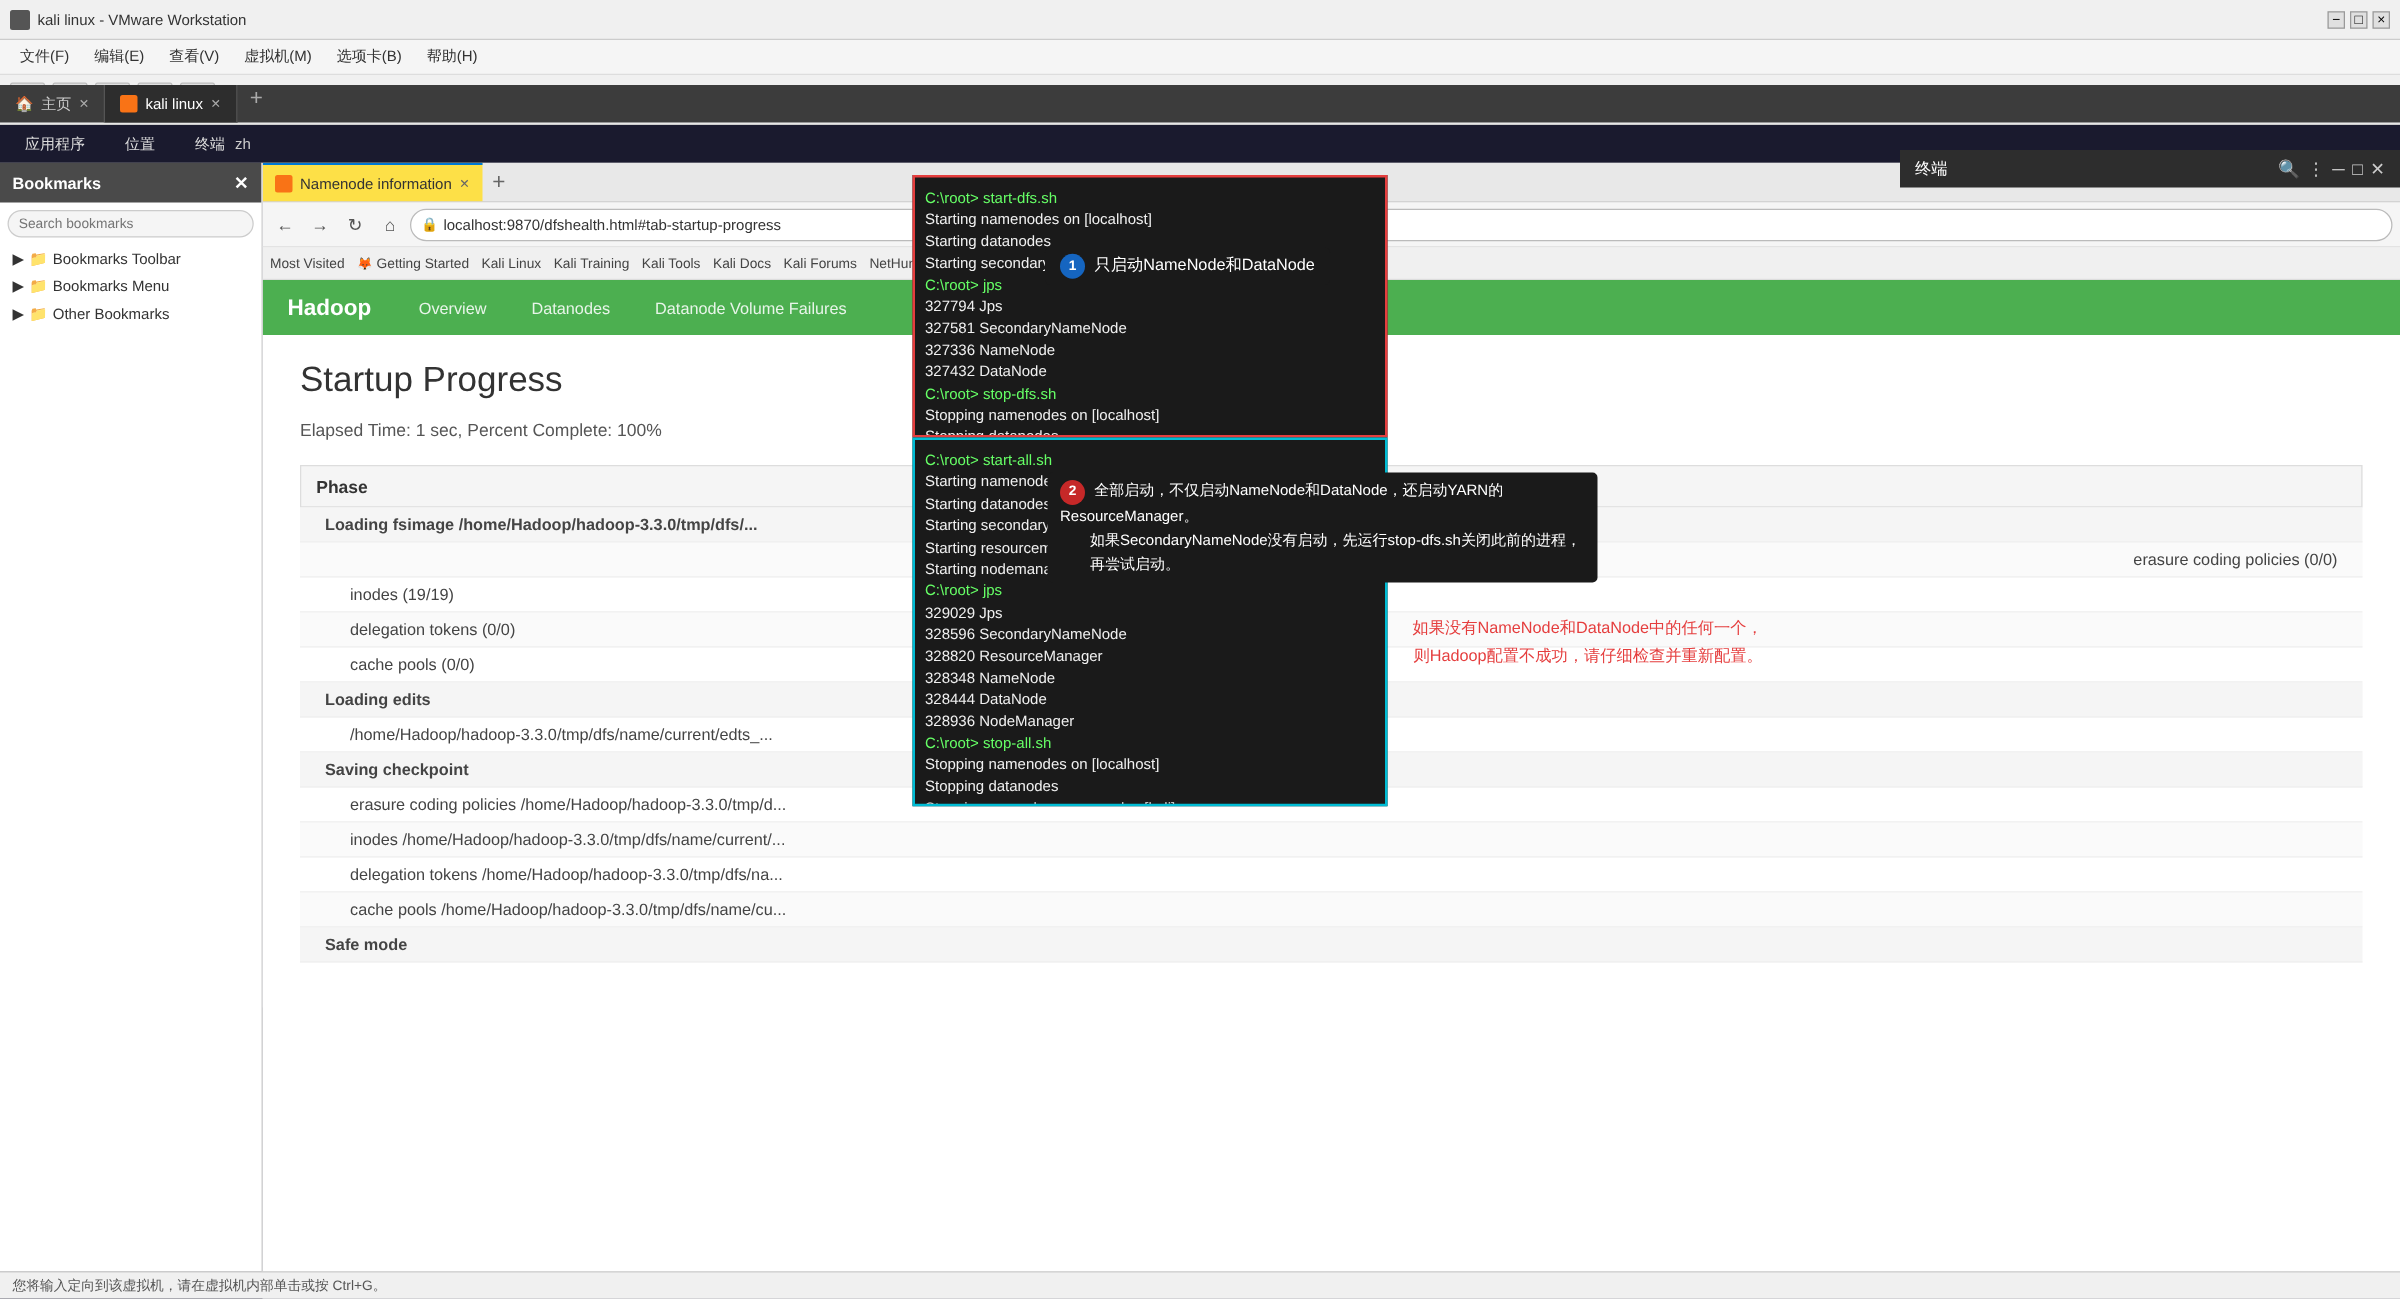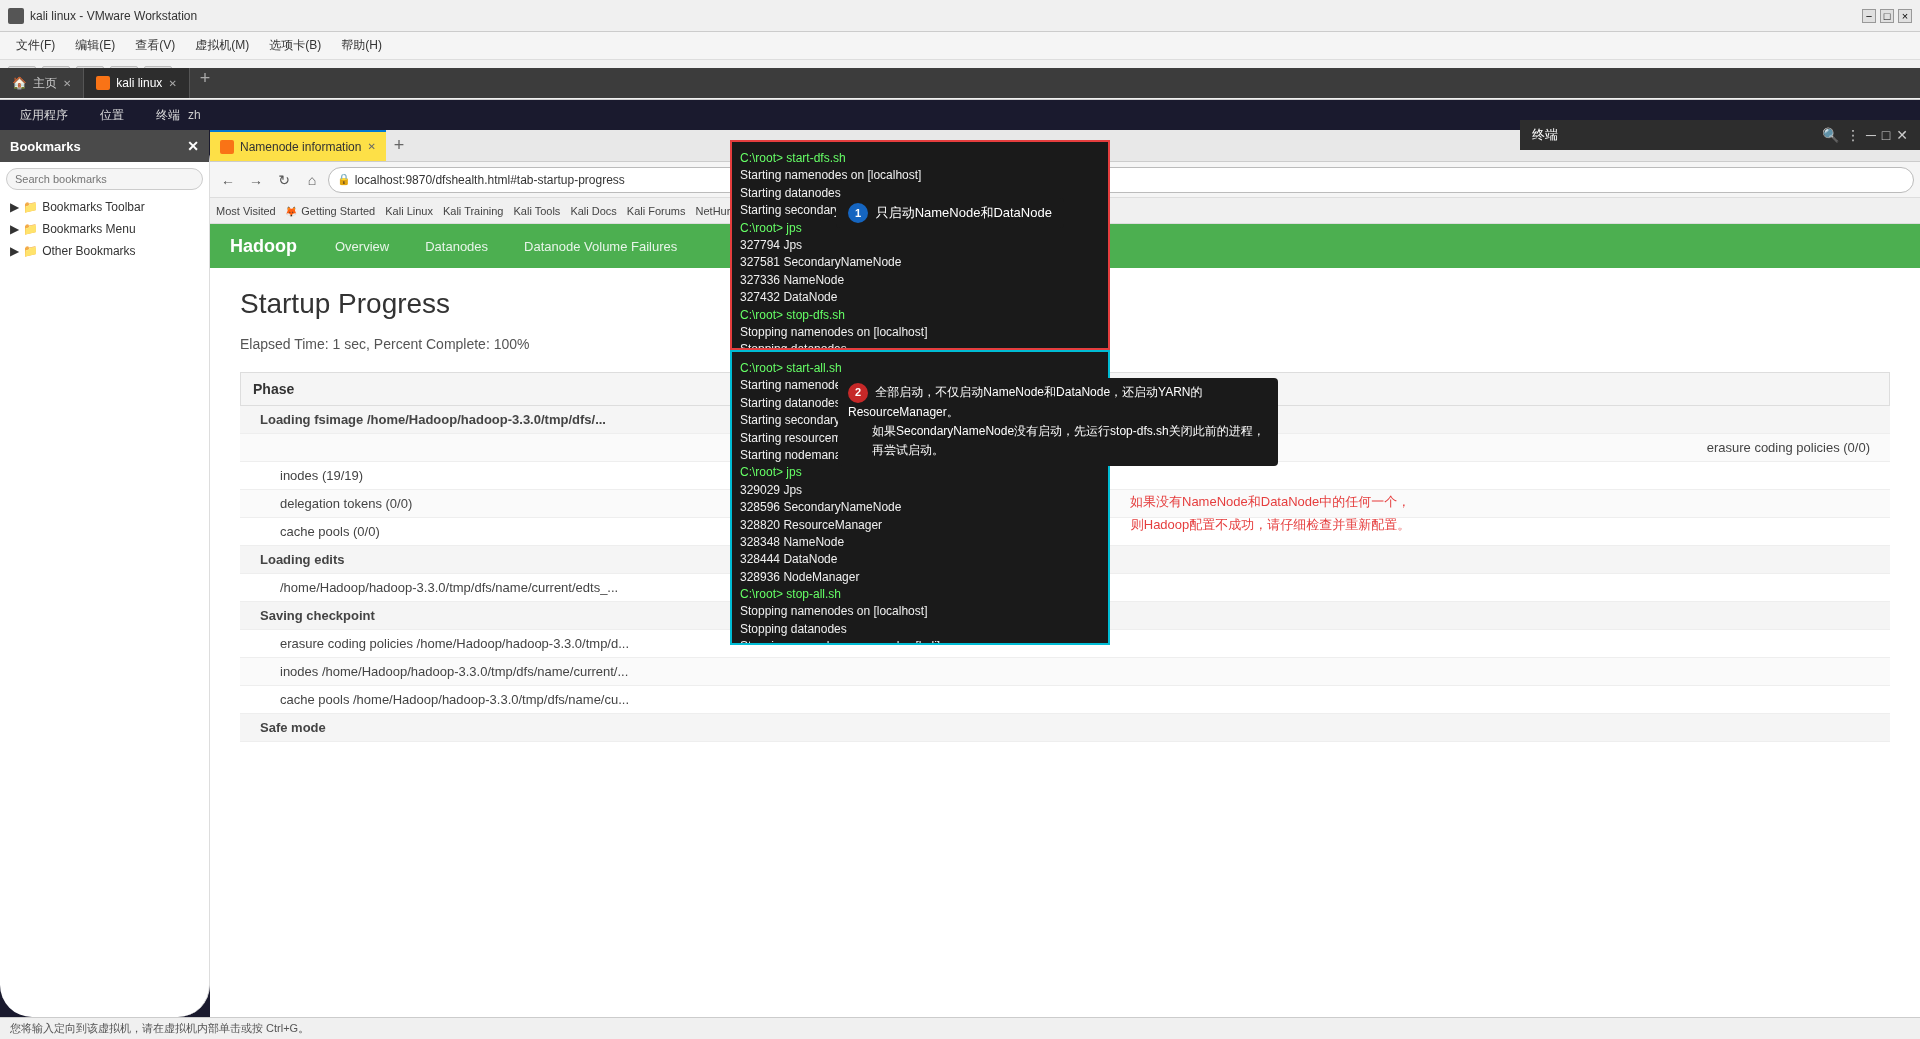--- a/index.html
+++ b/index.html
@@ -110,21 +110,20 @@
       position: absolute;
       top: 130px;
       left: 0;
       width: 210px;
       bottom: 22px;
       background: #fff;
       border-right: 1px solid #ddd;
       z-index: 9;
       display: flex;
       flex-direction: column;
-      border-radius: 32px;
     }
     .sidebar-header {
       background: #4a4a4a;
       height: 32px;
       display: flex;
       align-items: center;
       padding: 0 10px;
       justify-content: space-between;
     }
     .sidebar-header span { font-size: 13px; color: #fff; font-weight: bold; }
@@ -505,20 +504,23 @@
         </tr>
 
         <tr>
           <td style="font-weight:bold;background:#f5f5f5;">Saving checkpoint</td>
         </tr>
         <tr>
           <td style="padding-left:40px;">erasure coding policies /home/Hadoop/hadoop-3.3.0/tmp/d...</td>
         </tr>
         <tr>
           <td style="padding-left:40px;">inodes /home/Hadoop/hadoop-3.3.0/tmp/dfs/name/current/...</td>
+        </tr>
+        <tr>
+          <td style="padding-left:40px;">delegation tokens /home/Hadoop/hadoop-3.3.0/tmp/dfs/na...</td>
         </tr>
         <tr>
           <td style="padding-left:40px;">cache pools /home/Hadoop/hadoop-3.3.0/tmp/dfs/name/cu...</td>
         </tr>
 
         <tr>
           <td style="font-weight:bold;background:#f5f5f5;">Safe mode</td>
         </tr>
       </tbody>
     </table>

